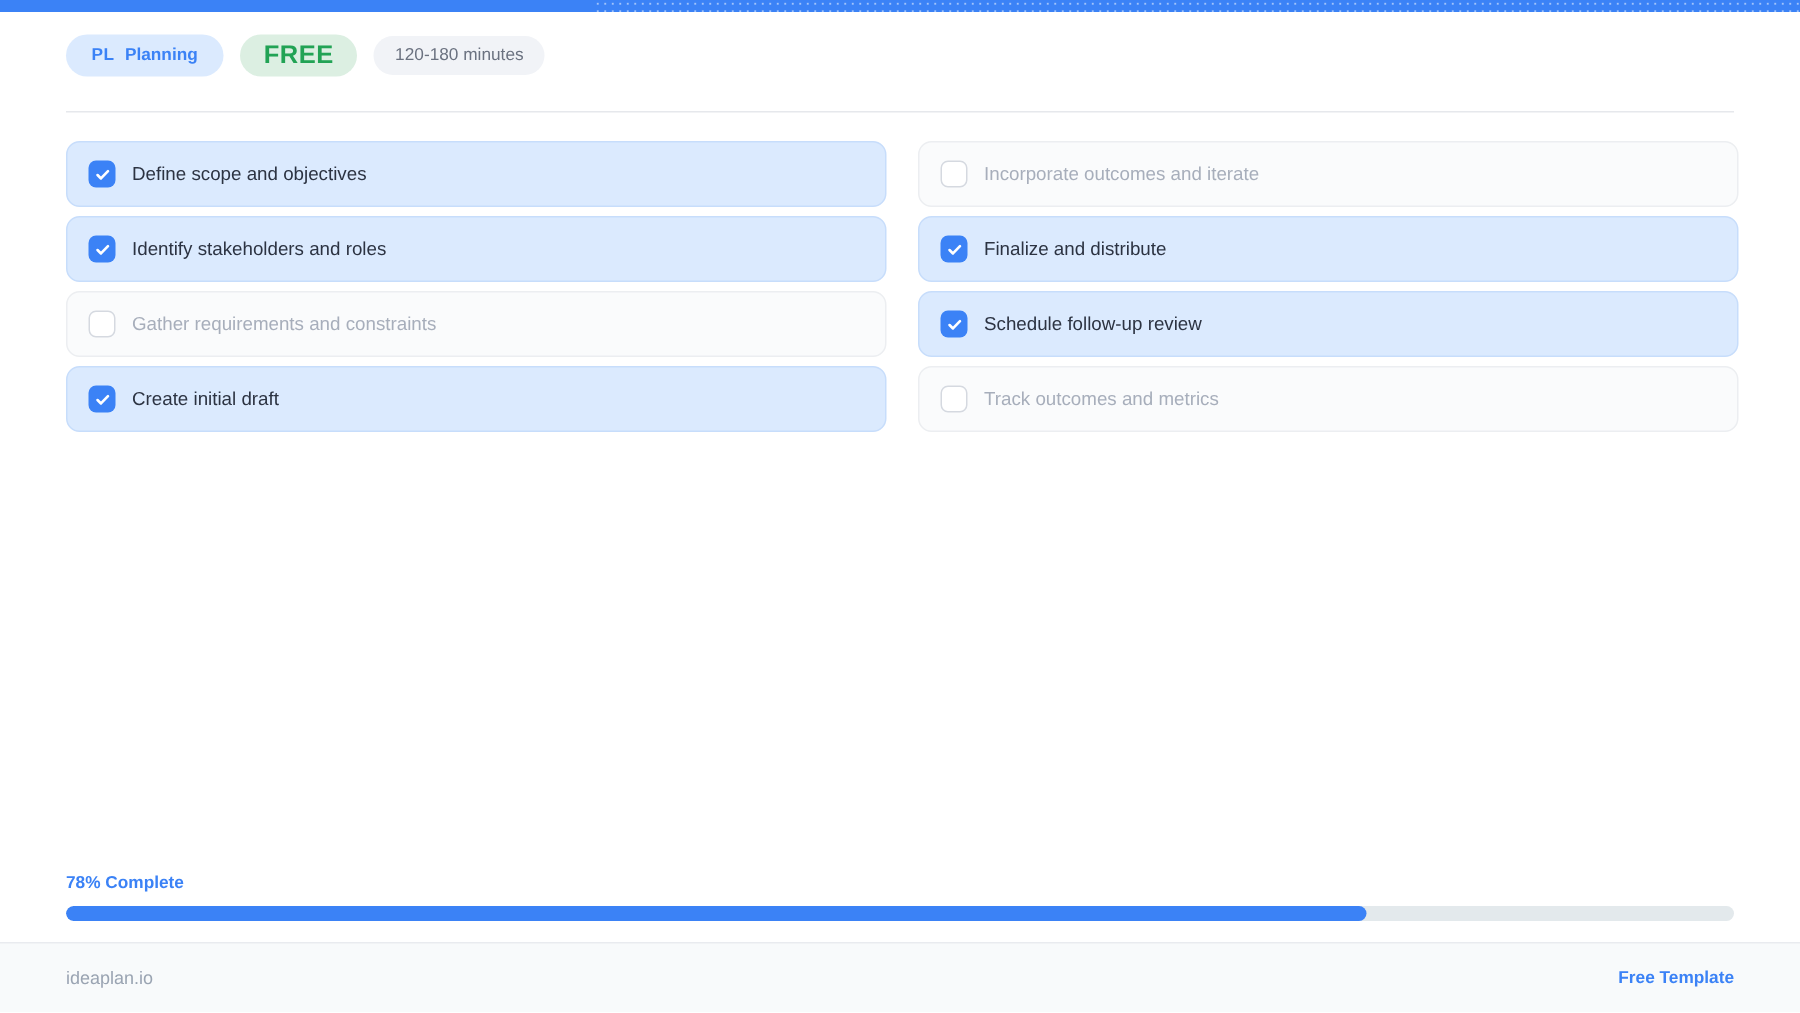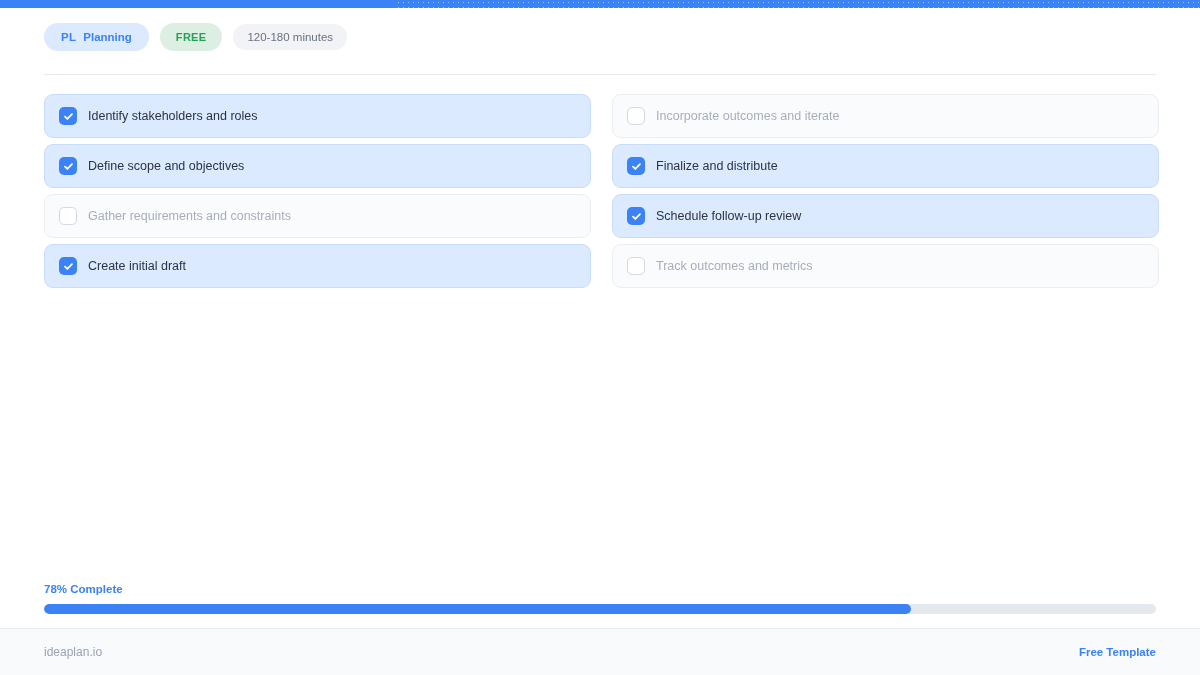--- a/index.html
+++ b/index.html
@@ -74,21 +74,21 @@
     font-weight: bold;
     letter-spacing: .3px;
   }
   .badge-cat-name {
     font-size: 11.5px;
     font-weight: bold;
   }
   .badge-price {
     background: #dcefe2;
     color: #22a355;
-    font-size: 11px;
+    font-size: 17px;
     font-weight: bold;
     letter-spacing: .3px;
     padding: 0 16px;
   }
   .badge-duration {
     background: #f1f3f7;
     color: #6b7280;
     font-size: 11.5px;
     font-weight: normal;
     padding: 0 14px;
@@ -239,29 +239,29 @@
     <div class="divider"></div>
 
     <div class="checklist">
       <div class="column" id="col-left">
           <div class="task done">
             <span class="checkbox on">
               <svg width="11" height="11" viewBox="0 0 12 12" fill="none">
                 <path d="M2.2 6.2L4.7 8.7L9.8 3.4" stroke="#ffffff" stroke-width="1.9" stroke-linecap="round" stroke-linejoin="round"></path>
               </svg>
             </span>
+            <span class="task-label">Define scope and objectives</span>
+          </div>
+          <div class="task done">
+            <span class="checkbox on">
+              <svg width="11" height="11" viewBox="0 0 12 12" fill="none">
+                <path d="M2.2 6.2L4.7 8.7L9.8 3.4" stroke="#ffffff" stroke-width="1.9" stroke-linecap="round" stroke-linejoin="round"></path>
+              </svg>
+            </span>
             <span class="task-label">Identify stakeholders and roles</span>
-          </div>
-          <div class="task done">
-            <span class="checkbox on">
-              <svg width="11" height="11" viewBox="0 0 12 12" fill="none">
-                <path d="M2.2 6.2L4.7 8.7L9.8 3.4" stroke="#ffffff" stroke-width="1.9" stroke-linecap="round" stroke-linejoin="round"></path>
-              </svg>
-            </span>
-            <span class="task-label">Define scope and objectives</span>
           </div>
           <div class="task todo">
             <span class="checkbox off"></span>
             <span class="task-label">Gather requirements and constraints</span>
           </div>
           <div class="task done">
             <span class="checkbox on">
               <svg width="11" height="11" viewBox="0 0 12 12" fill="none">
                 <path d="M2.2 6.2L4.7 8.7L9.8 3.4" stroke="#ffffff" stroke-width="1.9" stroke-linecap="round" stroke-linejoin="round"></path>
               </svg>

